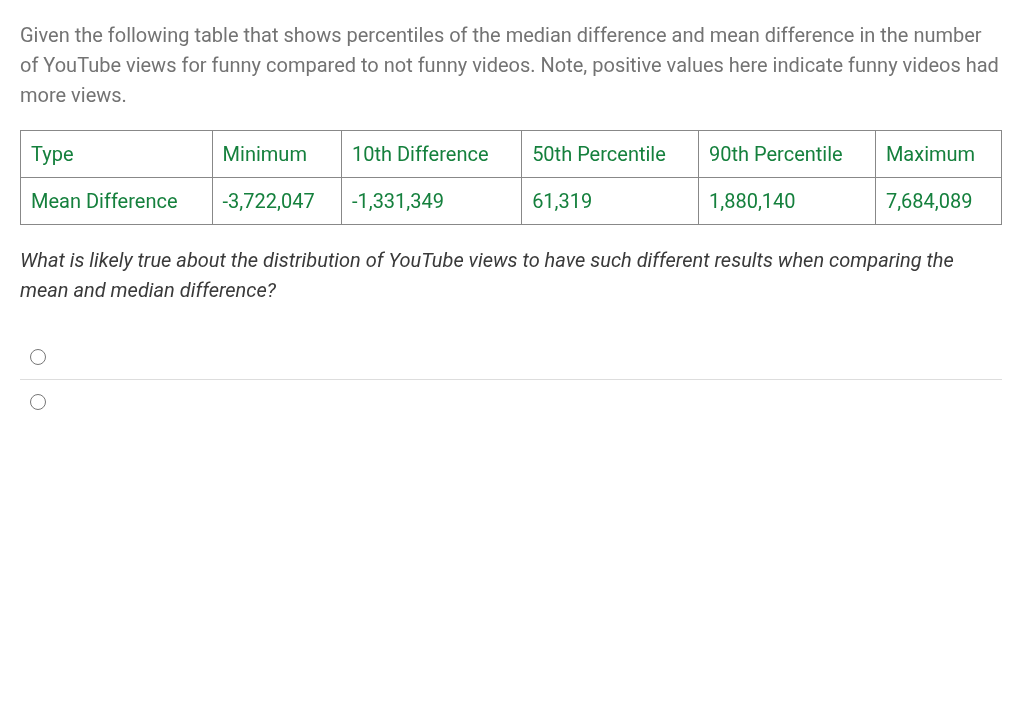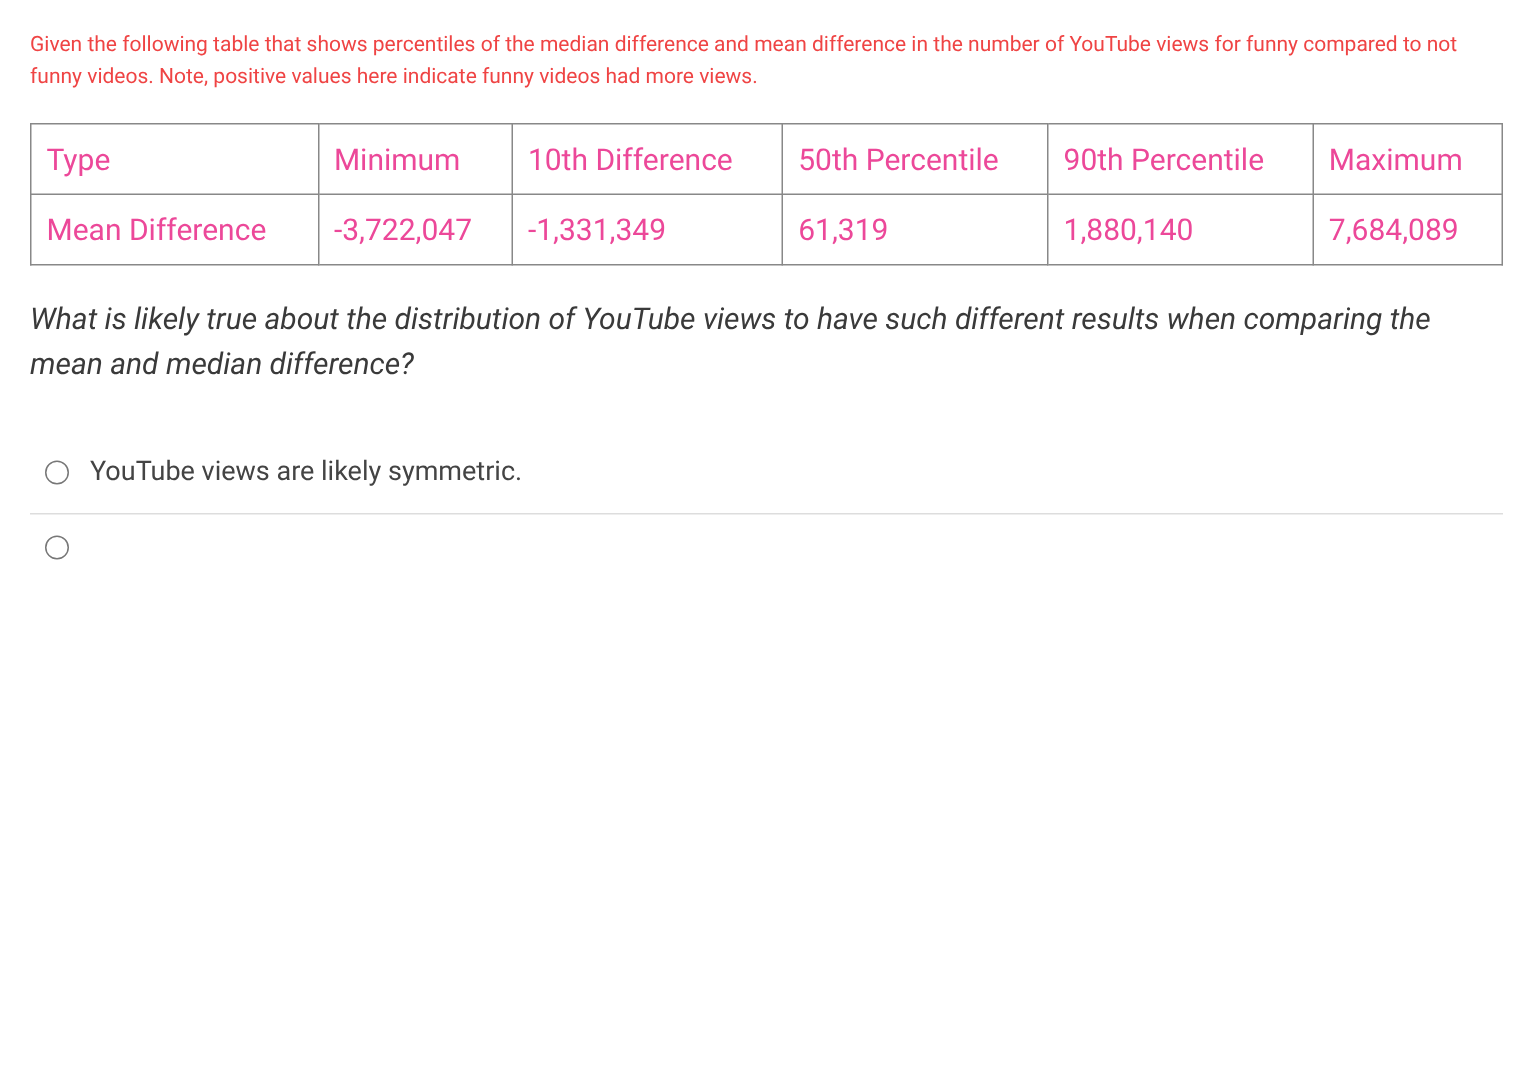--- a/index.html
+++ b/index.html
@@ -10,35 +10,35 @@
     body {
       font-family: -apple-system, BlinkMacSystemFont, "Segoe UI", Roboto, "Helvetica Neue", Arial, sans-serif;
       font-size: 19px;
       color: #333;
       background: #fff;
       padding: 20px;
       line-height: 1.5;
     }
     .question-text {
       margin-bottom: 20px;
-      font-size: 14px;
-      color: #ef4444;
+      font-size: 20px;
+      color: #737373;
     }
     table {
       border-collapse: collapse;
       width: 100%;
       margin-bottom: 20px;
     }
     th, td {
       border: 1px solid #888;
       padding: 8px 10px;
       text-align: left;
       font-weight: normal;
       font-size: 20px;
-      color: #ec4899;
+      color: #15803d;
       vertical-align: top;
     }
     .follow-up {
       margin-bottom: 30px;
       font-size: 20px;
       color: #3a3a3a;
       font-style: italic;
     }
     .options {
       width: 100%;
@@ -103,18 +103,17 @@
       <td>7,684,089</td>
     </tr>
   </tbody>
 </table>
 
 <div class="follow-up">What is likely true about the distribution of YouTube views to have such different results when comparing the mean and median difference?</div>
 
 <div class="options">
   <div class="option-row">
     <span class="radio"></span>
-    <span>YouTube views are likely symmetric.</span>
   </div>
   <div class="option-row">
     <span class="radio"></span>
   </div>
 </div>
 
 </body></html>

